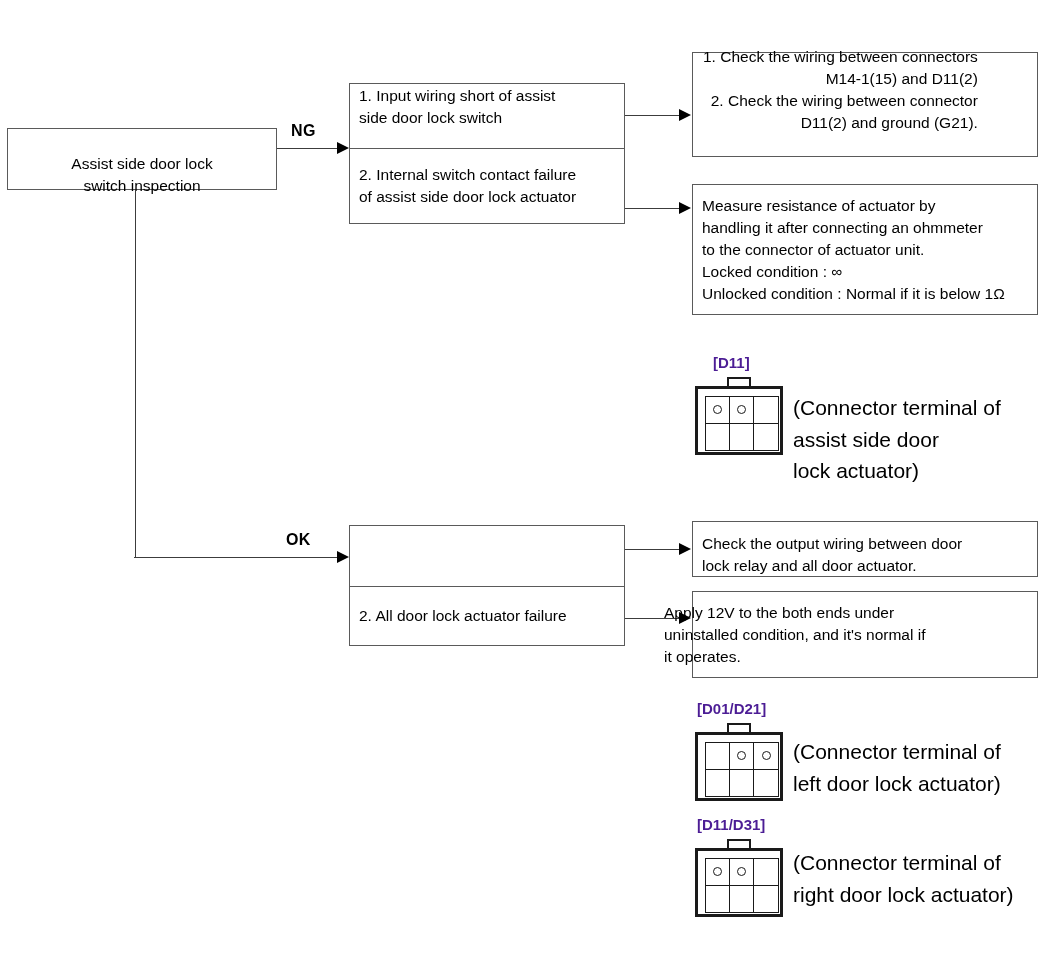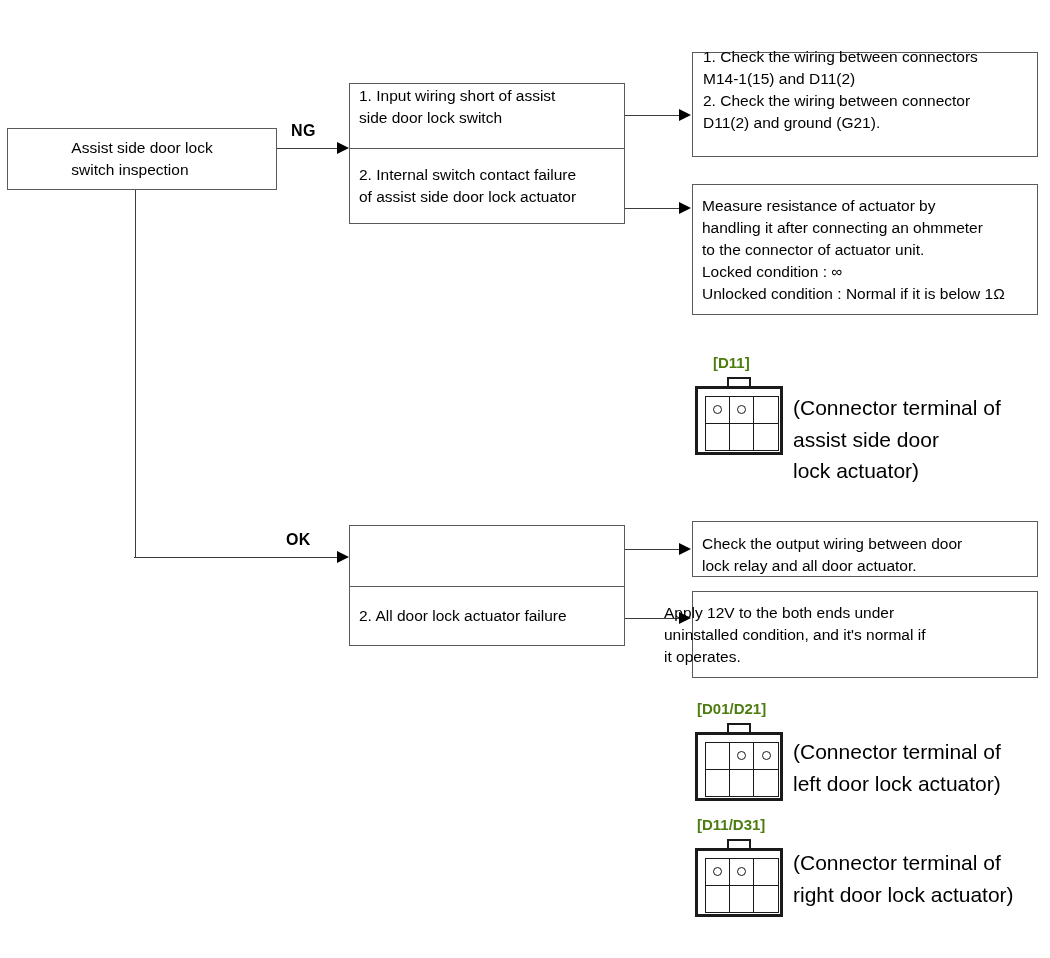--- a/index.html
+++ b/index.html
@@ -26,20 +26,22 @@
     box-sizing: border-box;
     display: flex;
     align-items: center;
     color: #000000;
     font-size: 15.5px;
     line-height: 1.42;
     white-space: pre-line;
   }
   .cell.center {
     justify-content: center;
+    text-align: center;
+    margin-top: 16px;
   }
   .divider {
     position: absolute;
     height: 0;
     border-top: 1.5px solid #5a5a5a;
   }
   .hline {
     position: absolute;
     height: 0;
     border-top: 1.6px solid #3c3c3c;
@@ -61,21 +63,21 @@
     position: absolute;
     font-weight: bold;
     font-size: 16px;
     color: #000000;
     letter-spacing: 0.4px;
   }
   .conn-label {
     position: absolute;
     font-weight: bold;
     font-size: 15px;
-    color: #4d7c0f;
+    color: #4c1d95;
   }
   .conn-caption {
     position: absolute;
     font-size: 21px;
     line-height: 1.5;
     color: #000000;
     white-space: pre-line;
   }
   
   .conn {
@@ -159,21 +161,21 @@
   <div class="cell" style="left:359px; top:150px; width:262px; height:72px;">2. Internal switch contact failure
      of assist side door lock actuator</div>
 
   <div class="hline" style="left:625px; top:115px; width:55px;"></div>
   <div class="arrowhead" style="left:679px; top:108.5px;"></div>
 
   <div class="hline" style="left:625px; top:208px; width:55px;"></div>
   <div class="arrowhead" style="left:679px; top:201.5px;"></div>
 
   <div class="box" style="left:692px; top:52px; width:346px; height:105px;"></div>
-  <div class="cell" style="left:703px; top:54px; width:330px; height:72px;">1. Check the wiring between connectors
+  <div class="cell" style="left:703px; top:54px; width:330px; height:72px;text-align:right;">1. Check the wiring between connectors
      M14-1(15) and D11(2)
 2. Check the wiring between connector
      D11(2) and ground (G21).</div>
 
   <div class="box" style="left:692px; top:184px; width:346px; height:131px;"></div>
   <div class="cell" style="left:702px; top:186px; width:336px; height:127px;">Measure resistance of actuator by
 handling it after connecting an ohmmeter
 to the connector of actuator unit.
 Locked condition : ∞
 Unlocked condition : Normal if it is below 1Ω</div>

